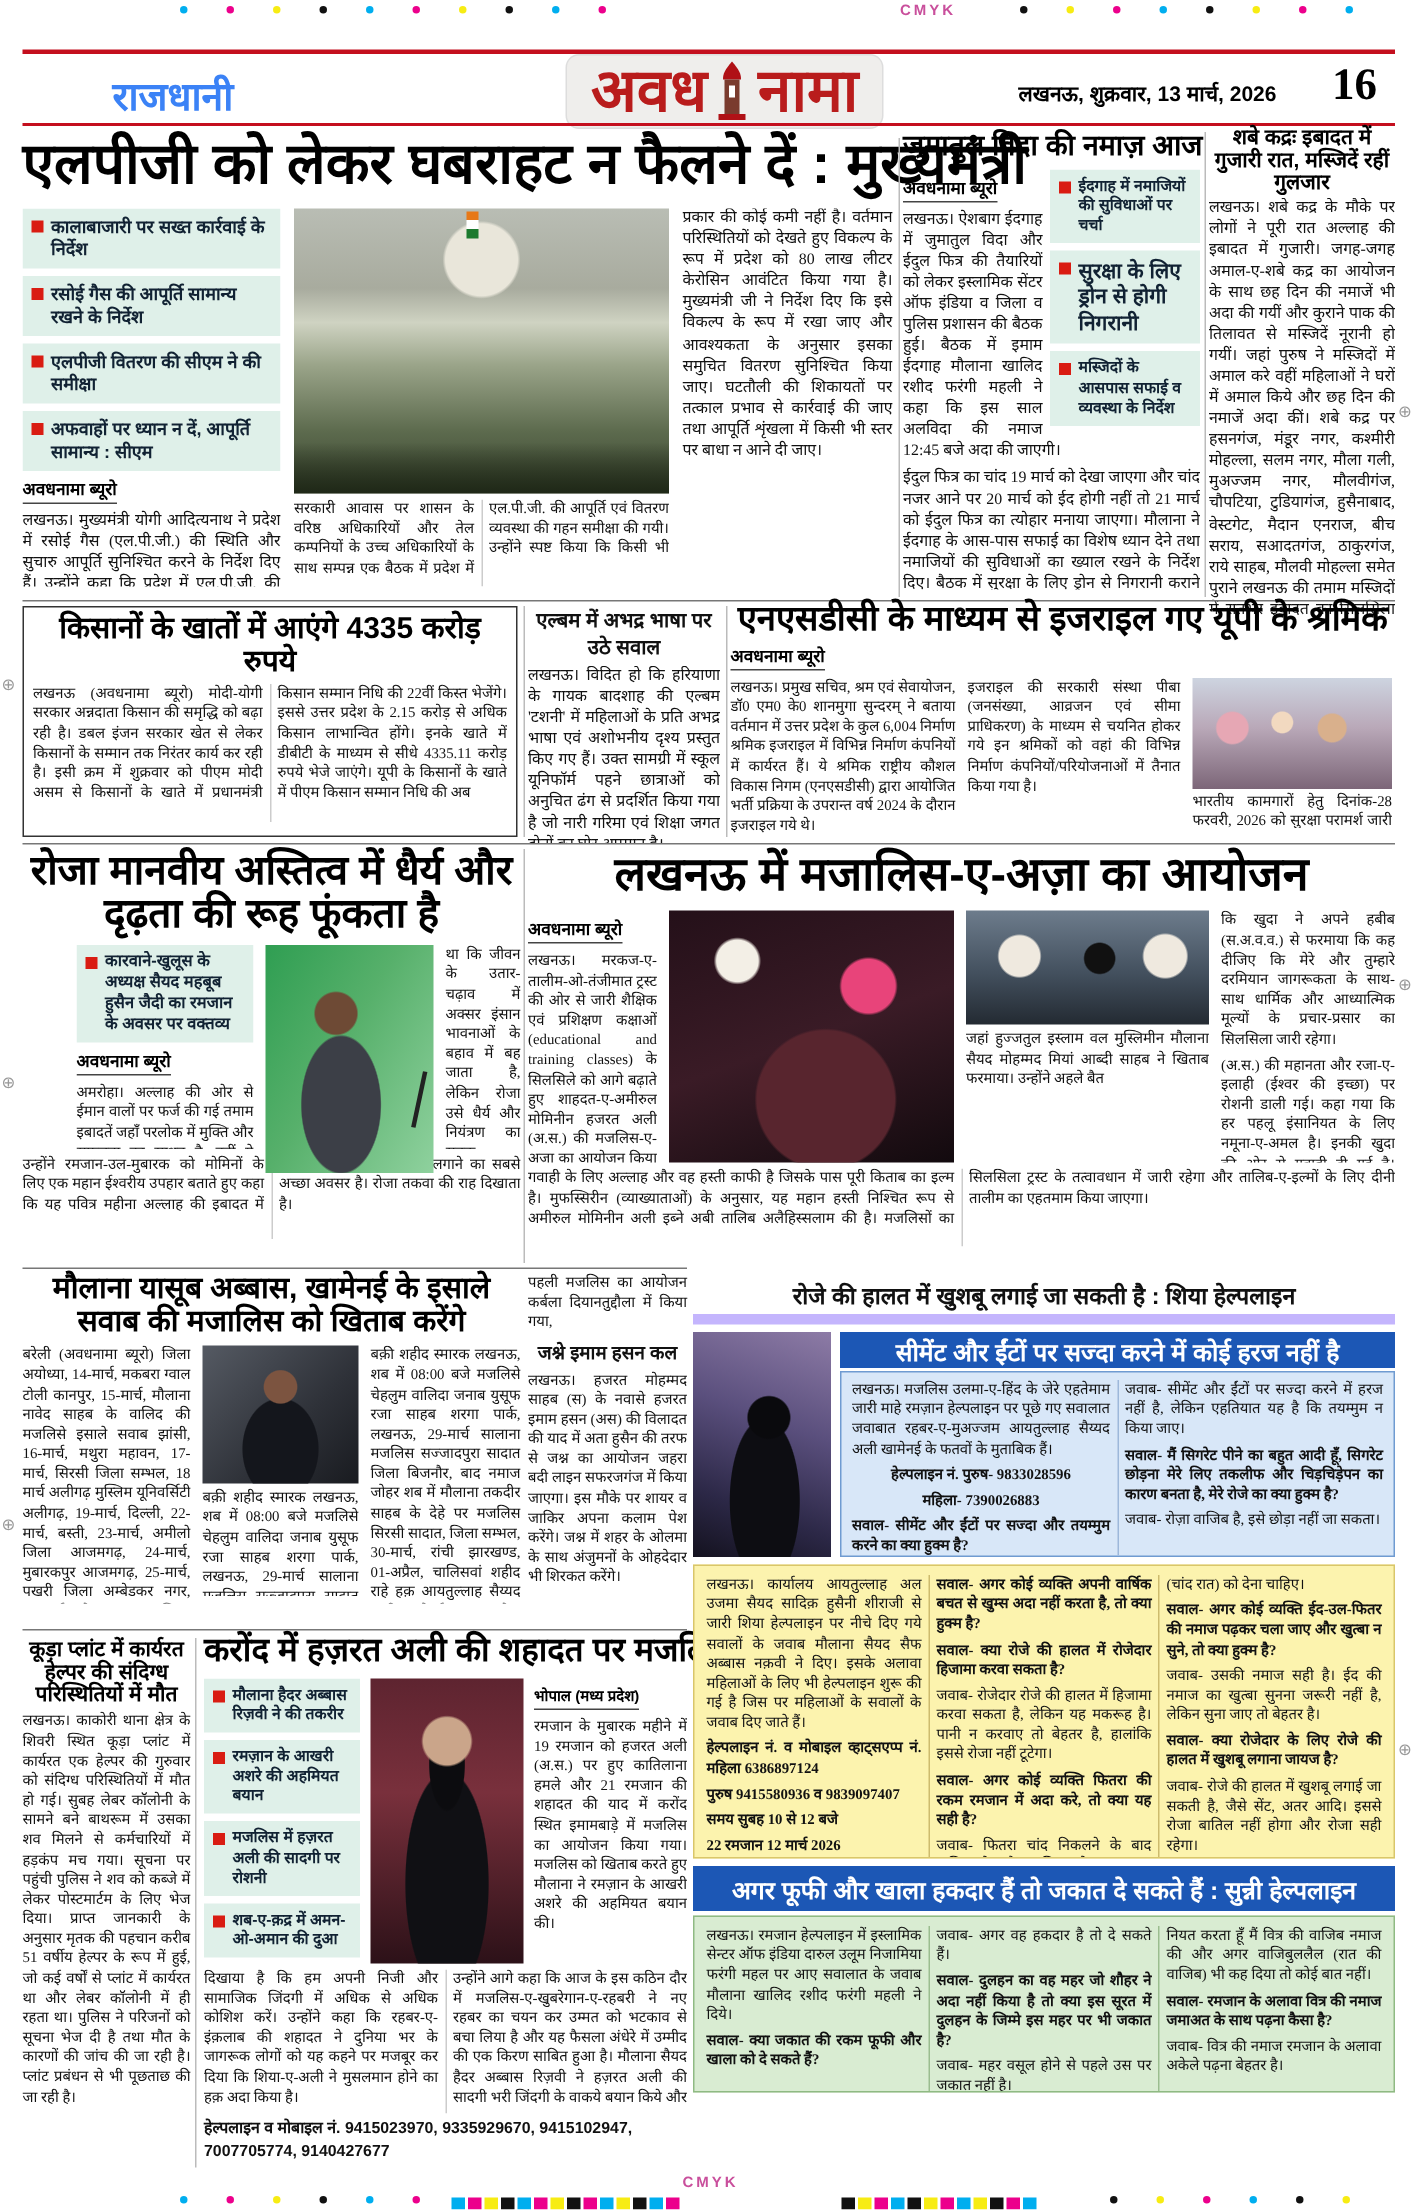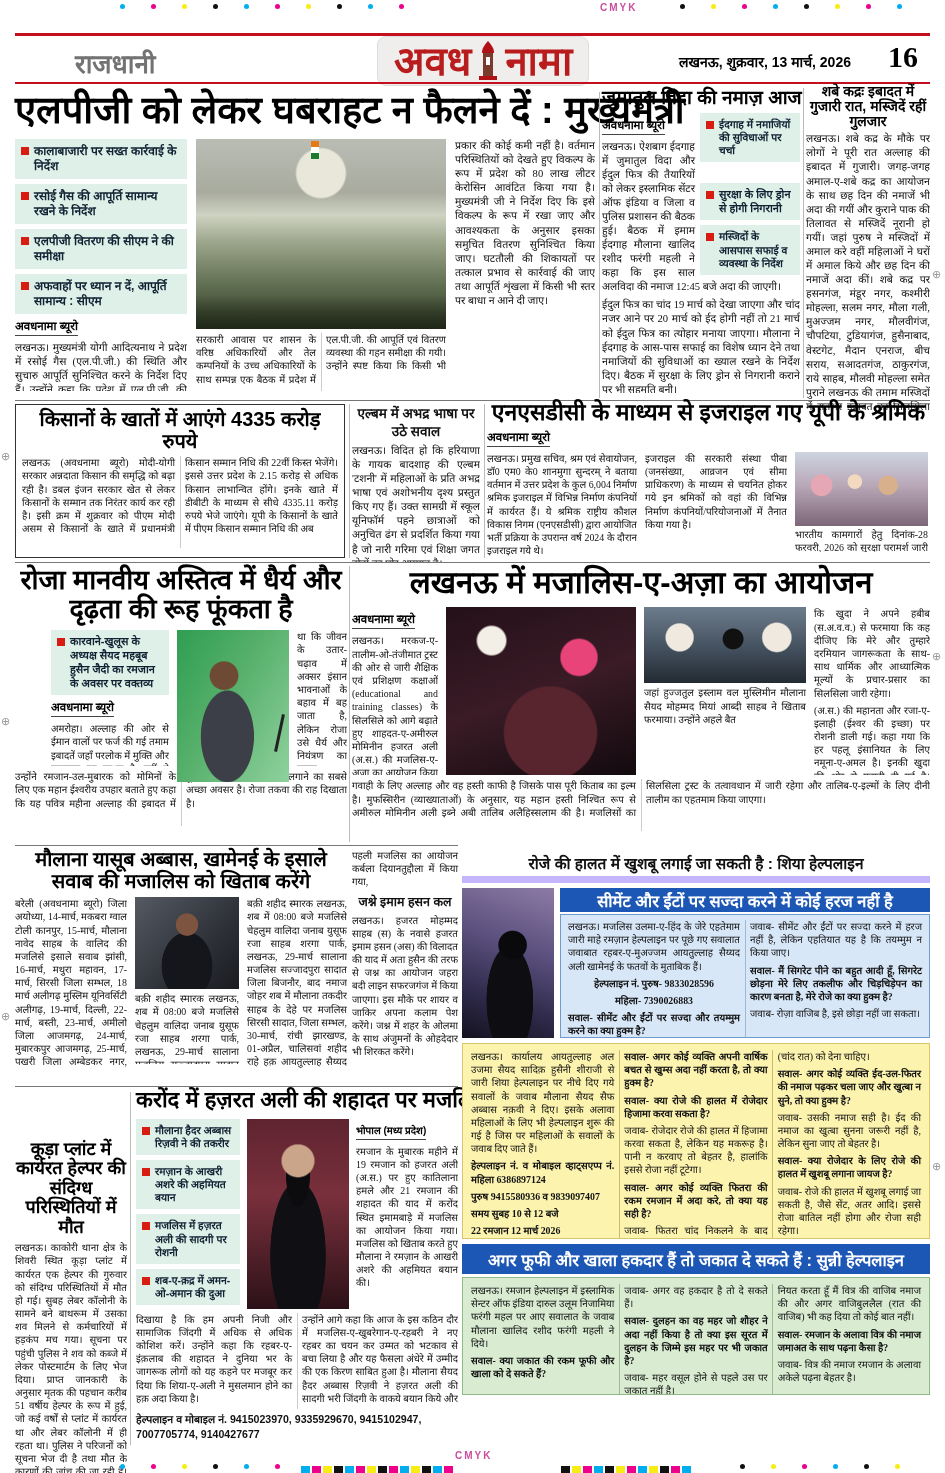--- a/index.html
+++ b/index.html
@@ -8,21 +8,21 @@
   .abs{position:absolute;}
   
   .cmyk-label{font:700 10px "Liberation Sans",sans-serif;color:#c94f9c;letter-spacing:2px;}
   .dotrow{display:flex;gap:26px;}
   .dot{width:5px;height:5px;border-radius:50%;display:inline-block;}
   .sq{width:9px;height:9px;display:inline-block;margin:0 1px;}
   .c{background:#00aeef}.m{background:#ec008c}.y{background:#f7ec13}.k{background:#111}
   .reg{font:11px "Liberation Sans",sans-serif;color:#999;}
   
   .rule-red{background:#c40f1e;}
-  .section-name{font:700 26px "Liberation Sans",sans-serif;color:#737373;}
+  .section-name{font:700 26px "Liberation Sans",sans-serif;color:#3b82f6;}
   .logo-box{background:#efeeec;border-radius:8px;padding:3px 16px;display:flex;align-items:center;gap:4px;box-shadow:0 0 0 1px #ddd;}
   .logo-text{font:800 40px "Liberation Sans",sans-serif;color:#b91c1c;line-height:1;}
   .dateline{font:700 14px "Liberation Sans",sans-serif;color:#000;}
   .pageno{font:700 30px "Liberation Serif",serif;color:#000;}
   
   .hl{font-family:"Liberation Sans",sans-serif;font-weight:800;color:#000;line-height:1.08;margin:0;}
   .hl.ctr{text-align:center;}
   .byline{font:700 11.5px "Liberation Sans",sans-serif;color:#000;border-bottom:1px solid #444;
           display:inline-block;padding-bottom:2px;margin:4px 0 5px;}
   .p{font:10.6px/1.33 "Liberation Serif",serif;text-align:justify;margin:0 0 4px;}
@@ -155,21 +155,21 @@
   </div>
 
   <div class="abs" style="left:602px;top:88px;width:198px;height:310px;">
     <h2 class="hl ctr" style="font-size:19px;white-space:nowrap;">जुमातुल विदा की नमाज़ आज</h2>
     <div class="clip" style="height:280px;margin-top:4px;">
       <div style="float:right;width:100px;margin:0 0 4px 5px;" class="bullets">
         <div class="bi" style="font-size:10.5px;">
             <span class="bsq"></span>
             <span>ईदगाह में नमाजियों की सुविधाओं पर चर्चा</span>
           </div>
-        <div class="bi" style="font-size:11px;margin-top:16px;">
+        <div class="bi" style="font-size:14px;">
             <span class="bsq"></span>
             <span>सुरक्षा के लिए ड्रोन से होगी निगरानी</span>
           </div>
         <div class="bi" style="font-size:10.5px;">
             <span class="bsq"></span>
             <span>मस्जिदों के आसपास सफाई व व्यवस्था के निर्देश</span>
           </div>
       </div>
       <div class="byline">अवधनामा ब्यूरो</div>
       <p class="p">लखनऊ। ऐशबाग ईदगाह में जुमातुल विदा और ईदुल फित्र की तैयारियों को लेकर इस्लामिक सेंटर ऑफ इंडिया व जिला व पुलिस प्रशासन की बैठक हुई। बैठक में इमाम ईदगाह मौलाना खालिद रशीद फरंगी महली ने कहा कि इस साल अलविदा की नमाज 12:45 बजे अदा की जाएगी।</p>
@@ -312,21 +312,21 @@
     <p class="p small">पहली मजलिस का आयोजन कर्बला दियानतुद्दौला में किया गया,</p>
     <div class="subhead-sm" style="font-size:12.5px;">जश्ने इमाम हसन कल</div>
     <div class="clip" style="height:168px;">
       <p class="p small">लखनऊ। हजरत मोहम्मद साहब (स) के नवासे हजरत इमाम हसन (अस) की विलादत की याद में अता हुसैन की तरफ से जश्न का आयोजन जहरा बदी लाइन सफरजगंज में किया जाएगा। इस मौके पर शायर व जाकिर अपना कलाम पेश करेंगे। जश्न में शहर के ओलमा के साथ अंजुमनों के ओहदेदार भी शिरकत करेंगे।</p>
     </div>
   </div>
 
   <div class="abs hline" style="left:15px;top:1086px;width:443px;"></div>
 
   <div class="abs" style="left:15px;top:1092px;width:112px;height:353px;">
-    <h4 class="hl ctr" style="font-size:18px;margin-top:48px;">कूड़ा प्लांट में कार्यरत हेल्पर की संदिग्ध परिस्थितियों में मौत</h4>
+    <h4 class="hl ctr" style="font-size:14px;">कूड़ा प्लांट में कार्यरत हेल्पर की संदिग्ध परिस्थितियों में मौत</h4>
     <div class="clip" style="height:288px;margin-top:4px;">
       <p class="p small">लखनऊ। काकोरी थाना क्षेत्र के शिवरी स्थित कूड़ा प्लांट में कार्यरत एक हेल्पर की गुरुवार को संदिग्ध परिस्थितियों में मौत हो गई। सुबह लेबर कॉलोनी के सामने बने बाथरूम में उसका शव मिलने से कर्मचारियों में हड़कंप मच गया। सूचना पर पहुंची पुलिस ने शव को कब्जे में लेकर पोस्टमार्टम के लिए भेज दिया। प्राप्त जानकारी के अनुसार मृतक की पहचान करीब 51 वर्षीय हेल्पर के रूप में हुई, जो कई वर्षों से प्लांट में कार्यरत था और लेबर कॉलोनी में ही रहता था। पुलिस ने परिजनों को सूचना भेज दी है तथा मौत के कारणों की जांच की जा रही है। प्लांट प्रबंधन से भी पूछताछ की जा रही है।</p>
     </div>
   </div>
   <div class="abs vline" style="left:130px;top:1092px;height:353px;"></div>
 
   <div class="abs" style="left:136px;top:1088px;width:322px;height:357px;">
     <h2 class="hl ctr" style="font-size:22px;white-space:nowrap;">करोंद में हज़रत अली की शहादत पर मजलिस</h2>
     <div style="display:flex;gap:7px;margin-top:7px;height:190px;">
       <div style="width:104px;" class="bullets clip">

